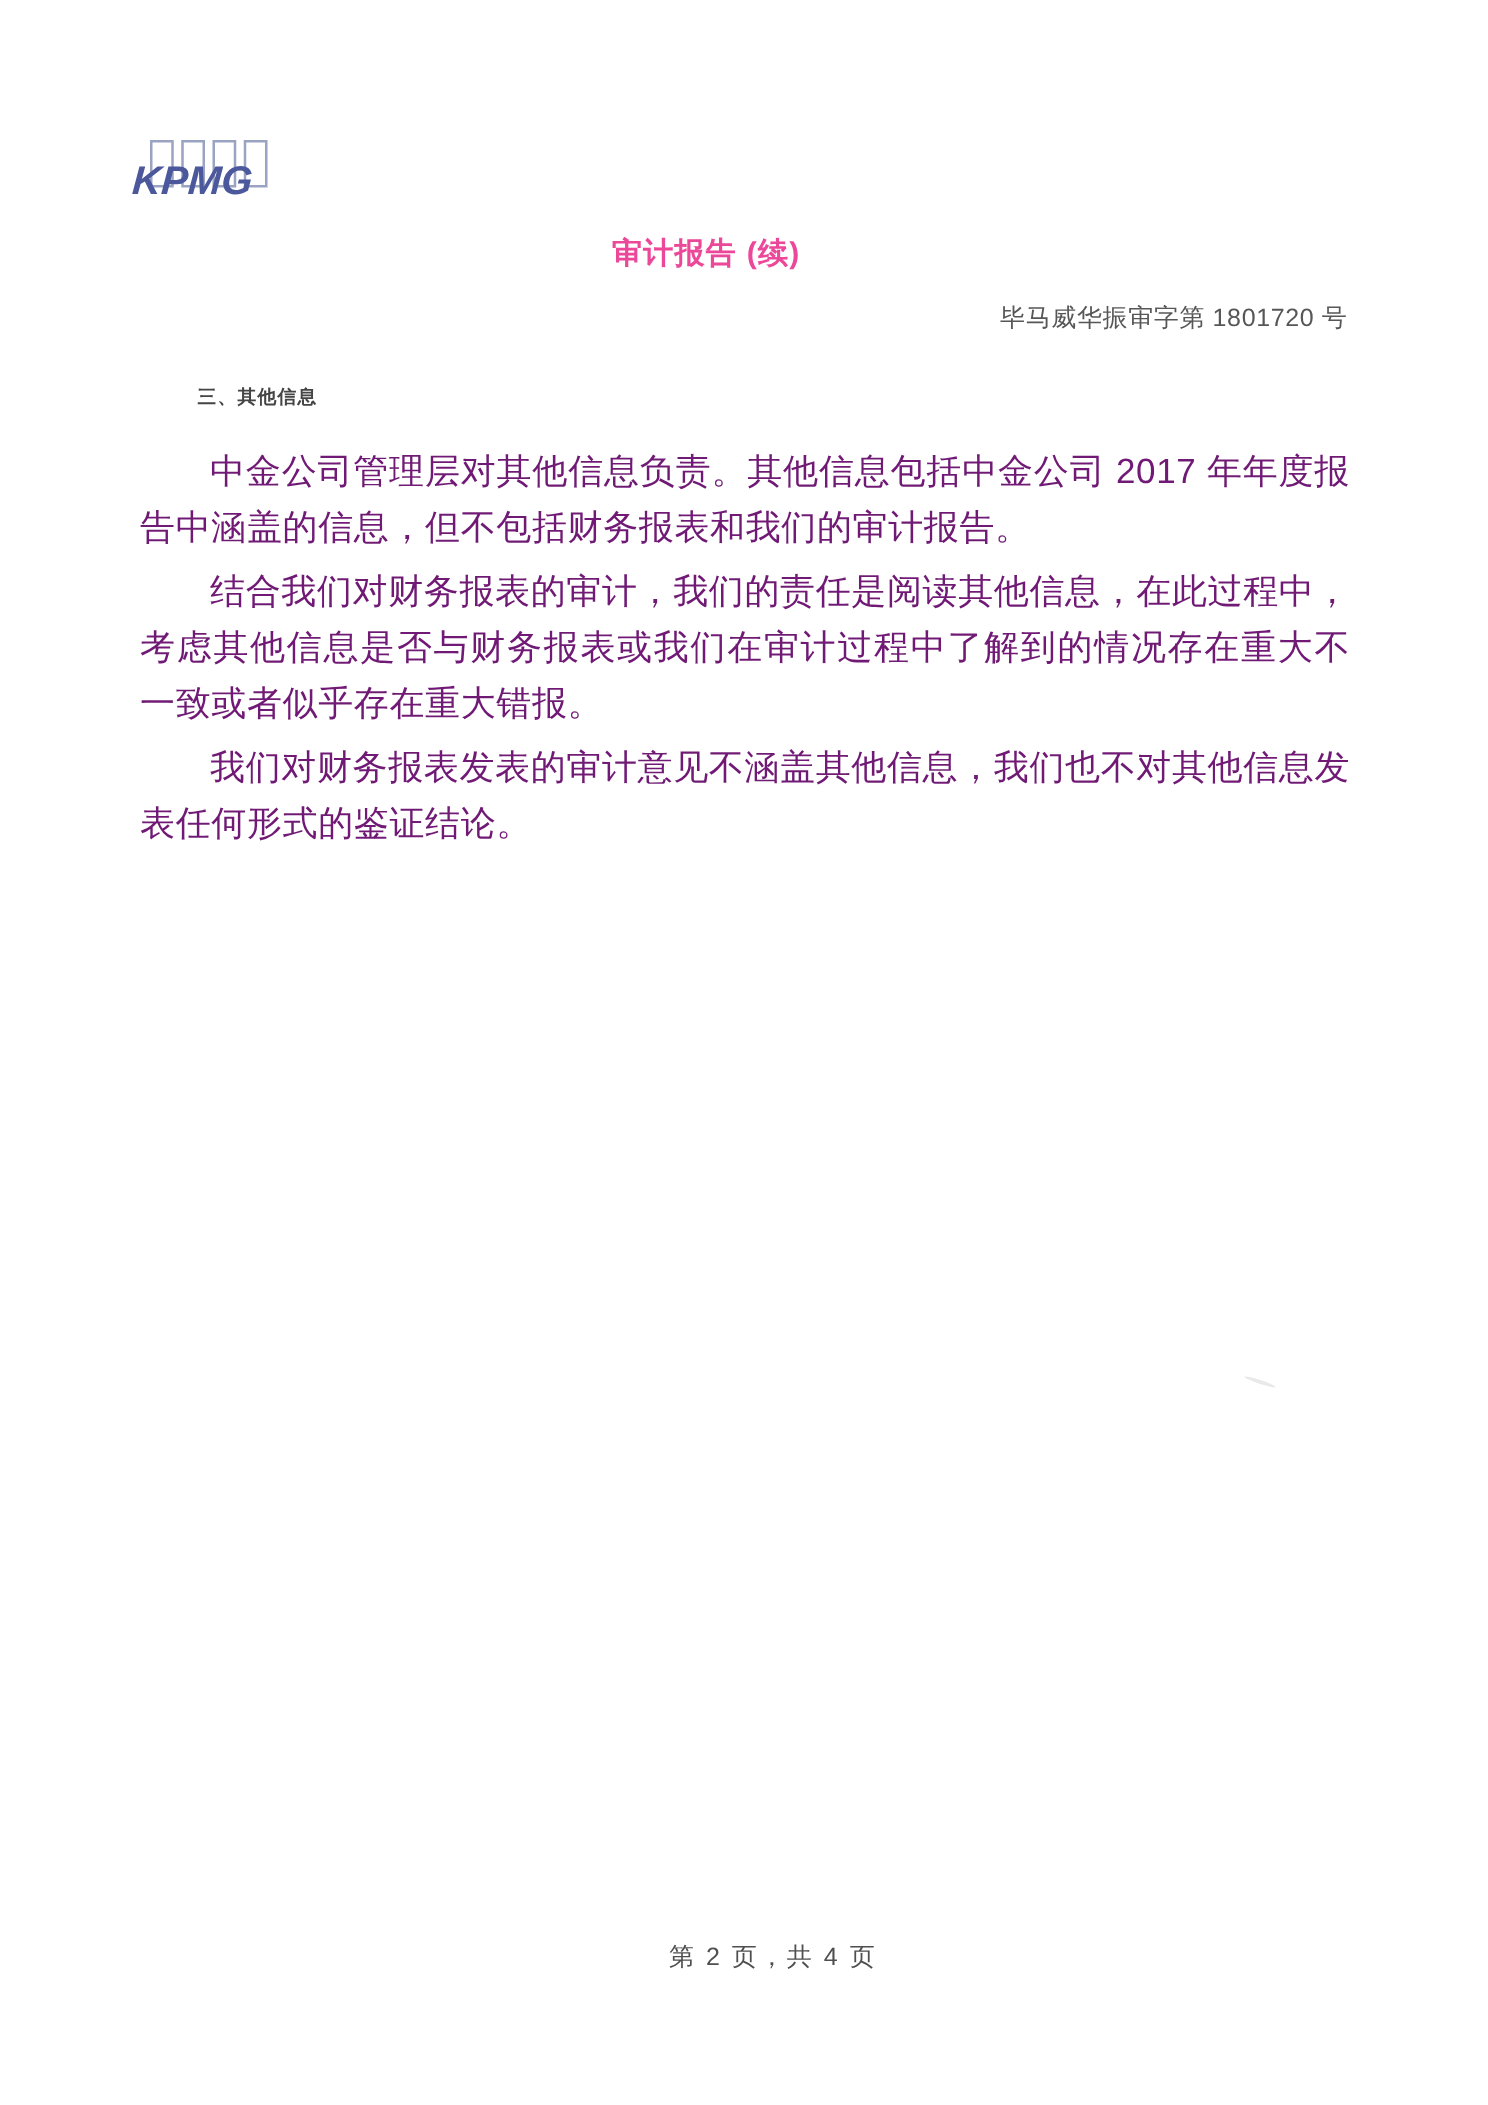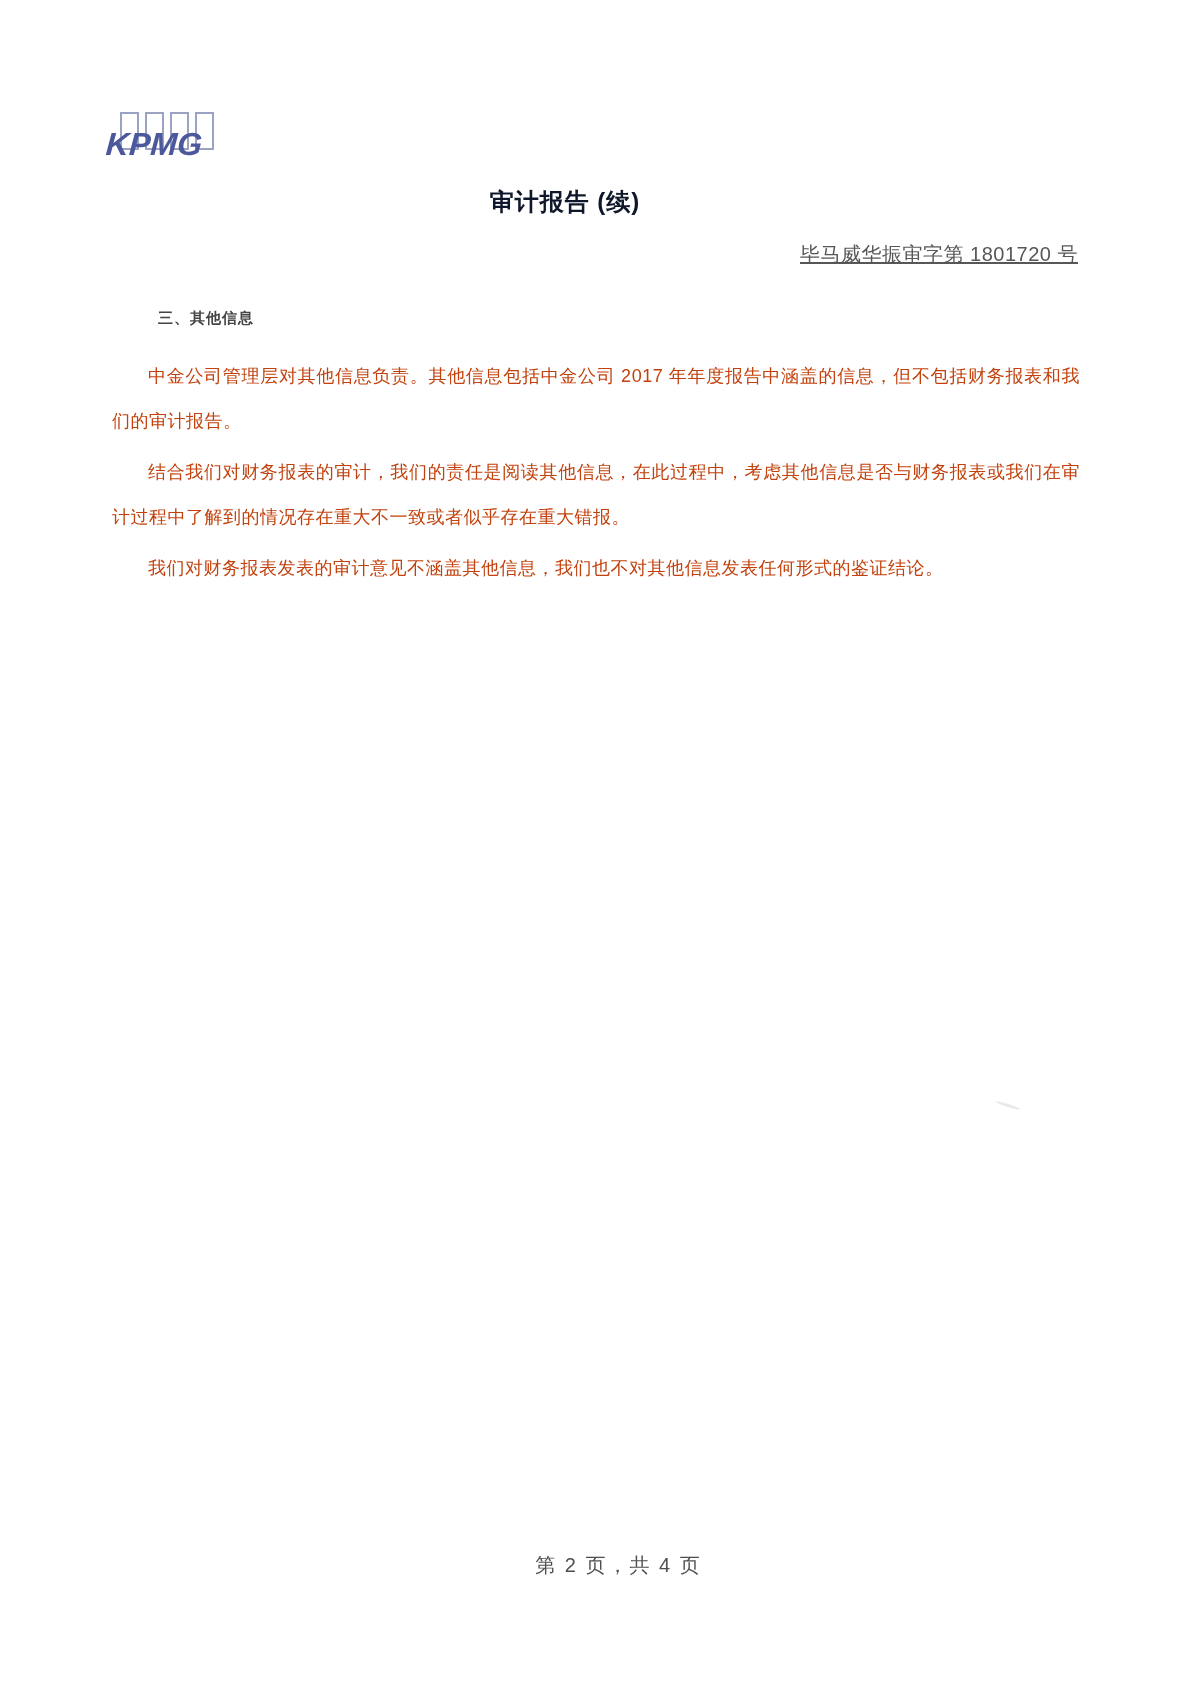--- a/index.html
+++ b/index.html
@@ -53,52 +53,51 @@
 
   
   .title {
     position: absolute;
     top: 186px;
     left: 0;
     right: 60px;
     text-align: center;
     font-size: 24px;
     font-weight: bold;
-    color: #0f172a;
+    color: #ec4899;
     letter-spacing: 1px;
   }
   .ref {
     position: absolute;
     top: 241px;
     right: 112px;
     font-size: 20px;
     color: #575757;
     letter-spacing: 0.5px;
-    text-decoration: underline;
   }
 
   
   .content {
     position: absolute;
     top: 302px;
     left: 112px;
     width: 968px;
   }
   .section-heading {
     font-size: 15px;
     font-weight: bold;
     color: #454545;
     line-height: 32px;
     margin-left: 46px;
     letter-spacing: 1px;
   }
   .content p {
-    font-size: 18px;
+    font-size: 28px;
     line-height: 45px;
-    color: #c2410c;
+    color: #701a75;
     text-align: justify;
     text-indent: 2em;
     letter-spacing: 0.5px;
     margin-top: 20px;
   }
   .content p + p { margin-top: 6px; }
   .content .section + .section .section-heading { margin-top: 16px; }
 
   
   .footer {

